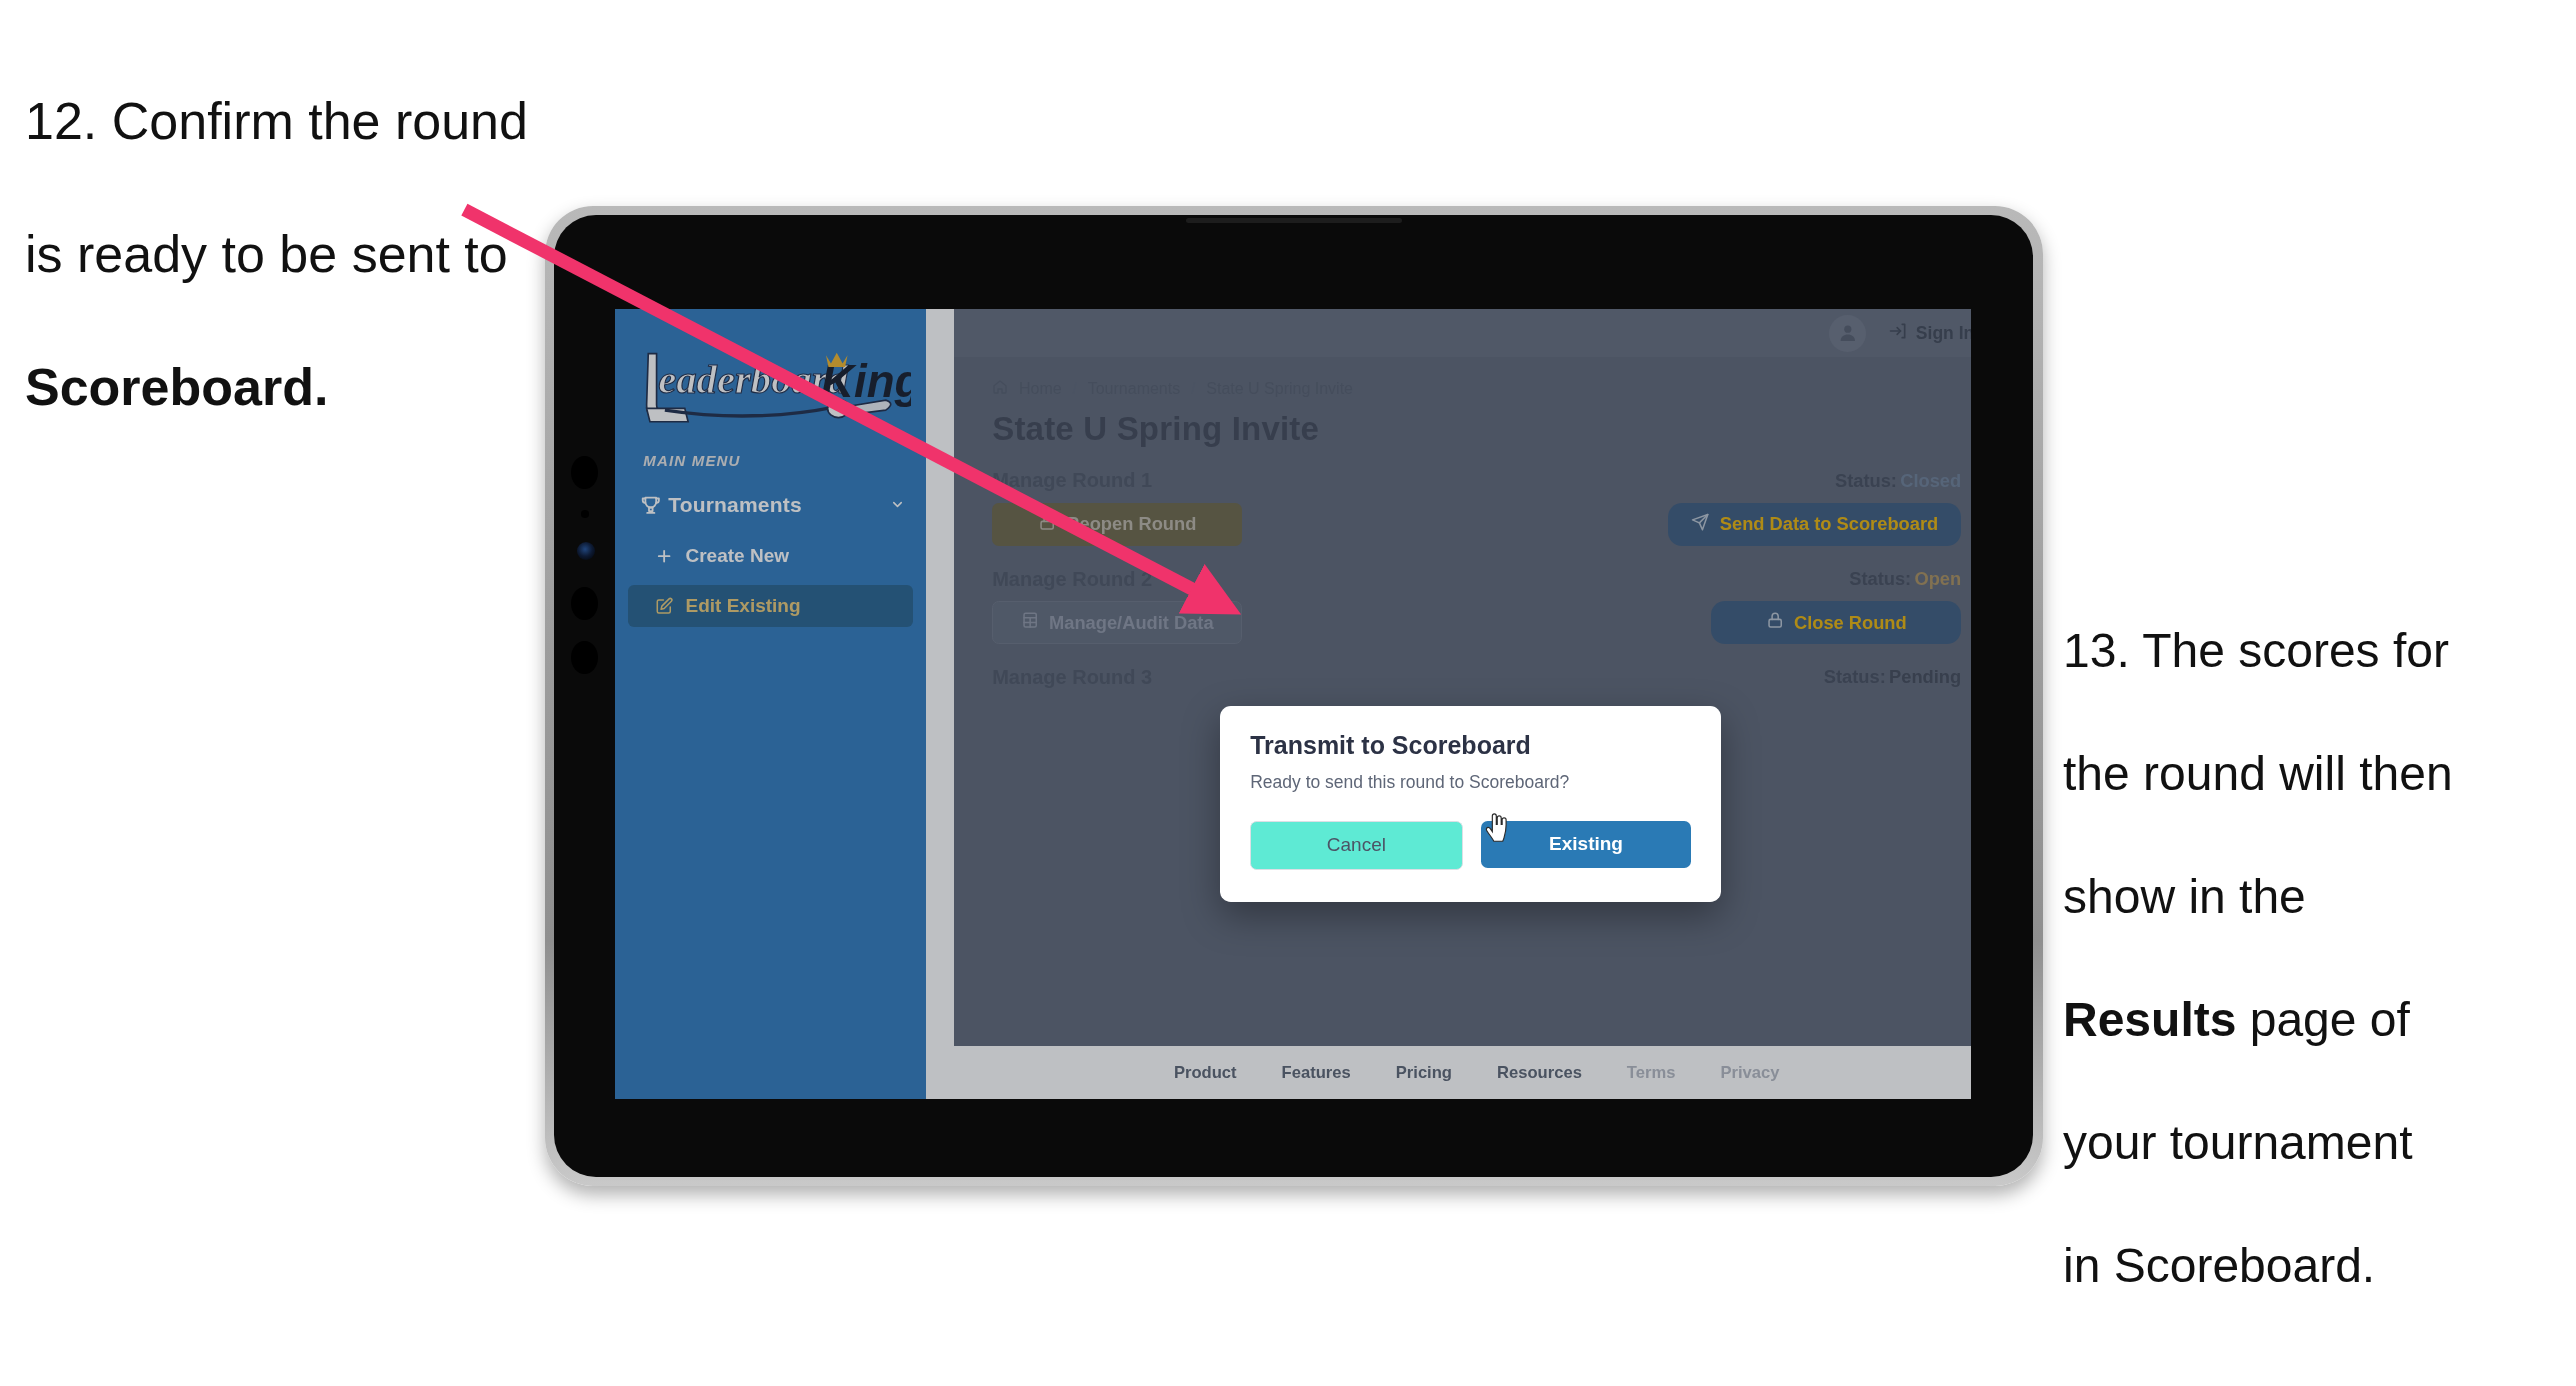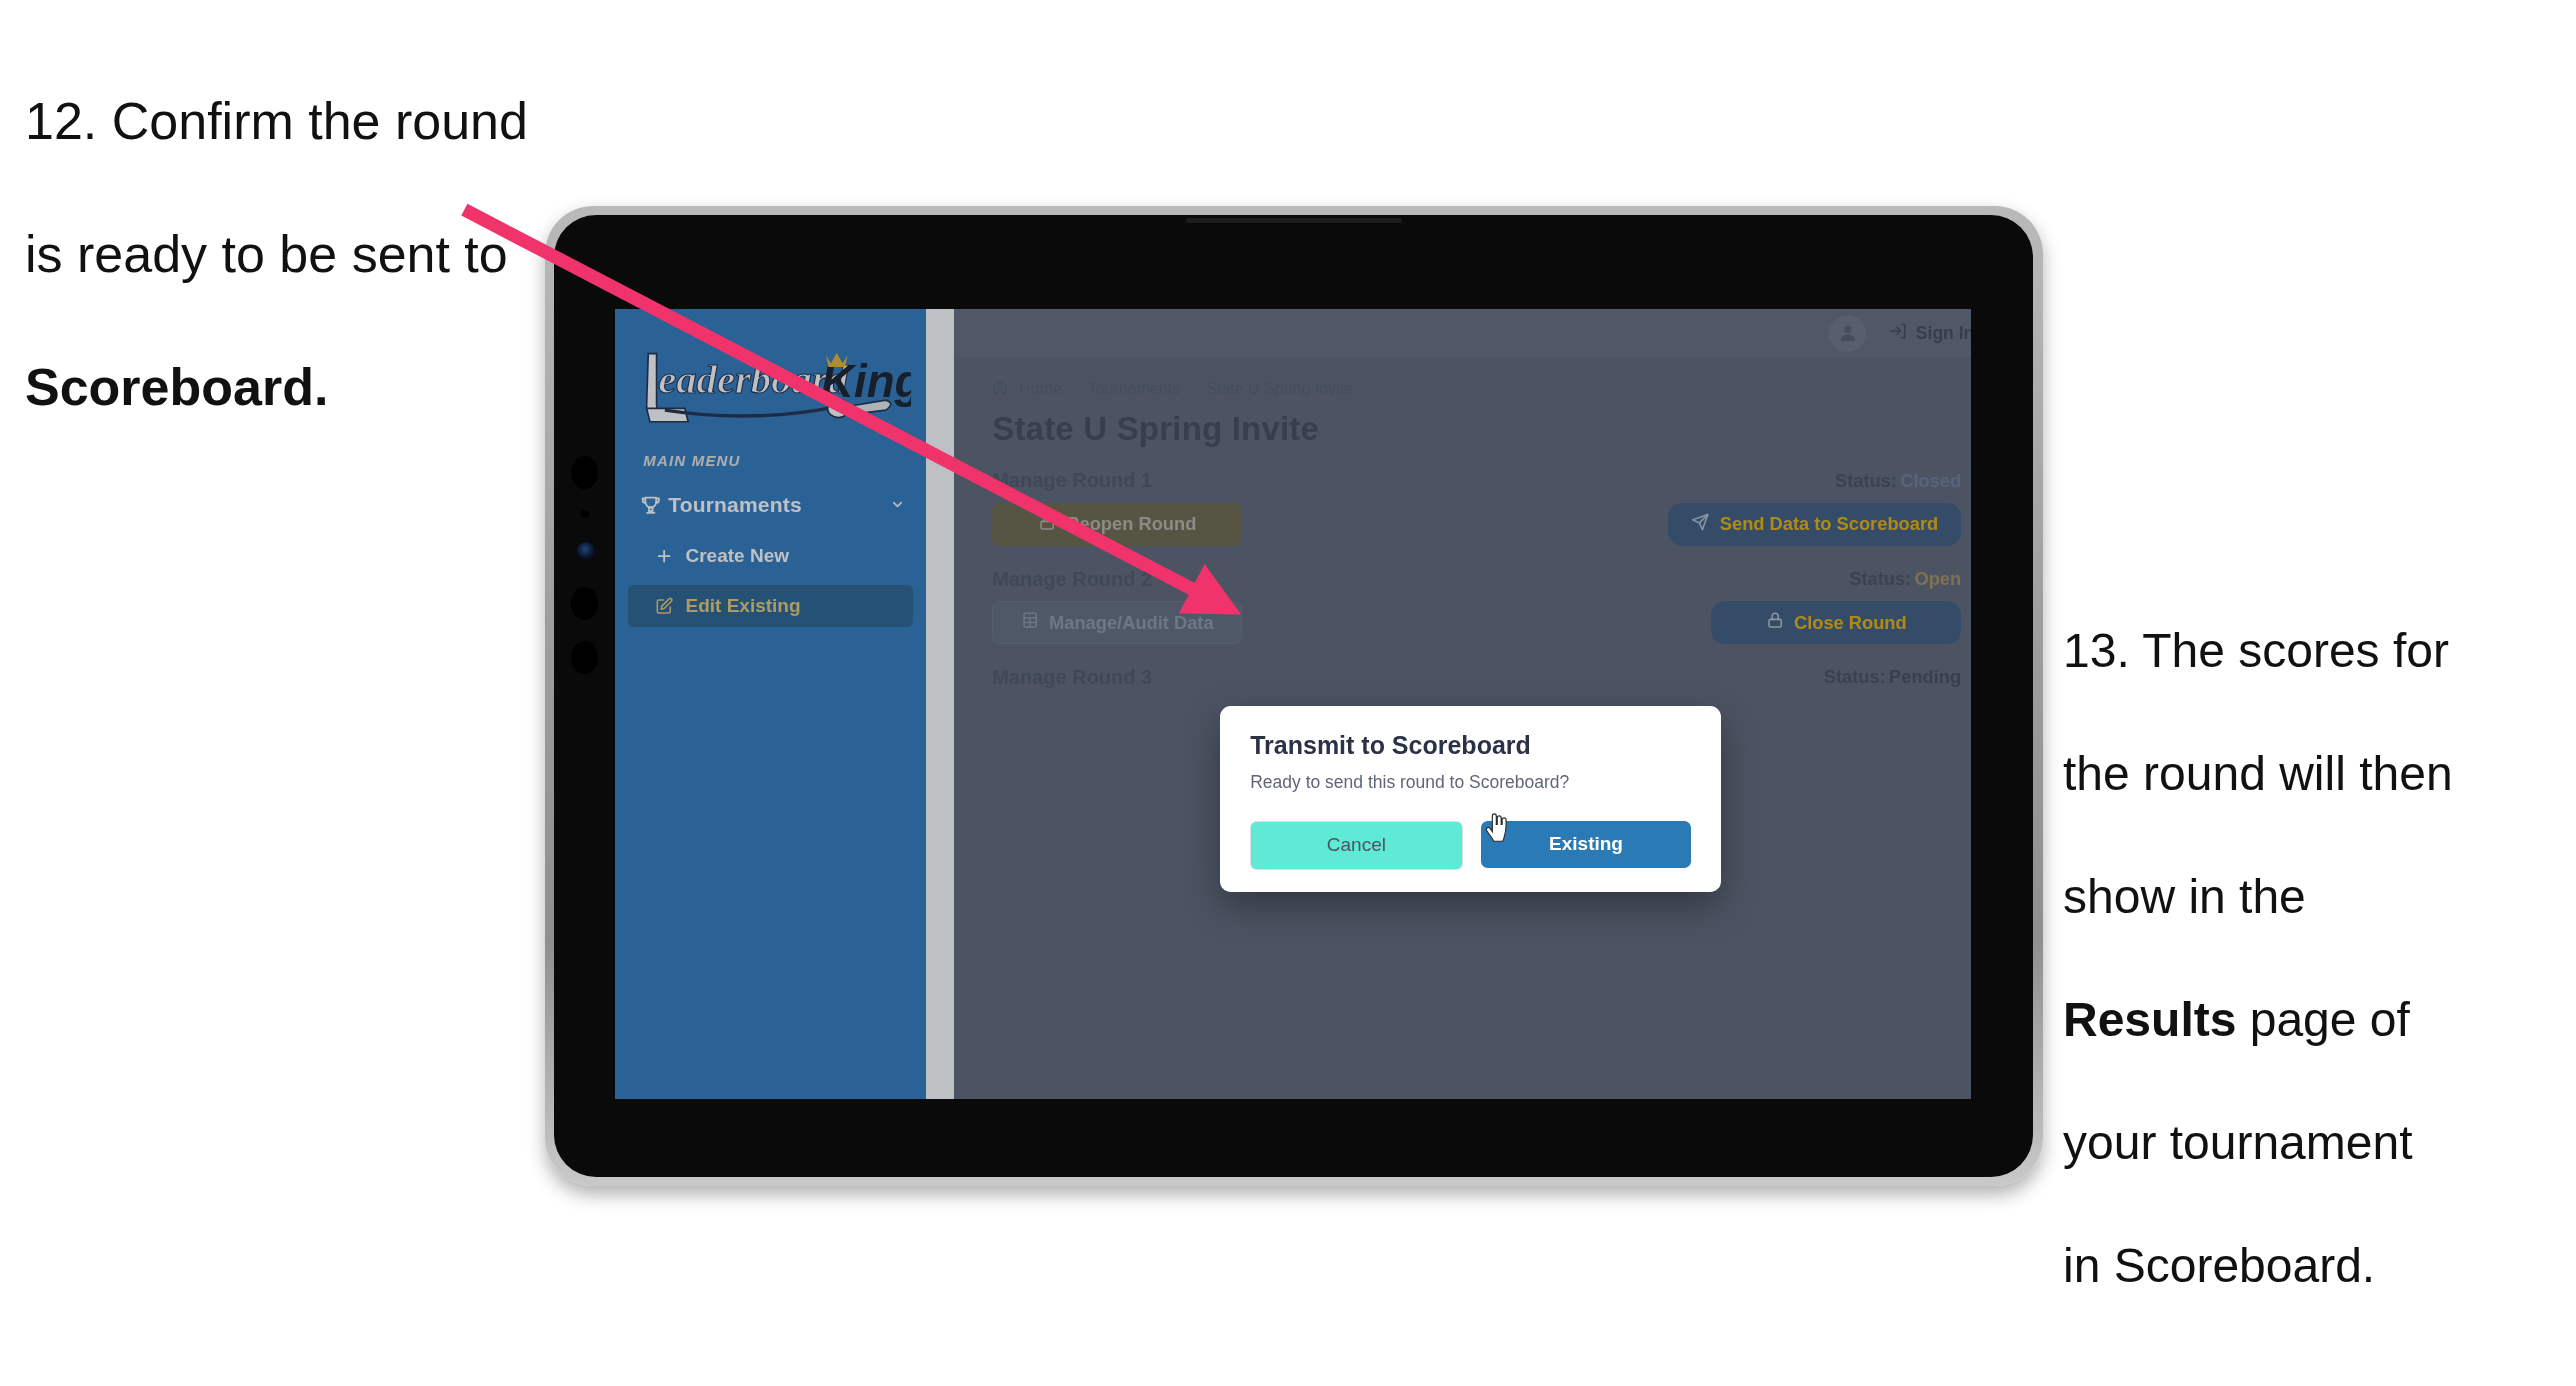--- a/index.html
+++ b/index.html
@@ -223,21 +223,21 @@
     width: 1356px; height: 790px;
     background: rgba(40,45,56,0.30);
   }
   #modal-dialog {
     position: absolute;
     left: 605px; top: 397px;
     width: 501px;
     background: #ffffff;
     border-radius: 10.8px;
     box-shadow: 0 13.3px 37px rgba(0,0,0,0.34);
-    padding: 25px 30px 22px 30px;
+    padding: 25px 30px 32px 30px;
     box-sizing: border-box;
   }
   #modal-title { color: #2c3245; font-size: 25px; font-weight: 700; }
   #modal-message { margin-top: 11.6px; color: #5e6677; font-size: 17.5px; }
   #modal-actions { margin-top: 28px; display: flex; gap: 18.3px; }
   #modal-cancel-button {
     flex: 1; height: 47px;
     border: 0.8px solid #dcdfe5; border-radius: 6.7px;
     background: #5eead4; color: #4c5466;
     font-size: 19px; font-weight: 400;
@@ -443,20 +443,28 @@
           <div class="round-block">
             <div class="round-head">
               <div class="round-title">Manage Round 3</div>
               <div class="round-status">
                 <span>Status:</span><span class="status-value" id="status-value-2" style="color: rgb(63, 71, 87);">Pending</span>
               </div>
             </div>
           </div>
         </div>
 
+        <div id="site-footer">
+          <span class="footer-link">Product</span>
+          <span class="footer-link">Features</span>
+          <span class="footer-link">Pricing</span>
+          <span class="footer-link">Resources</span>
+          <span class="footer-link muted">Terms</span>
+          <span class="footer-link muted">Privacy</span>
+        </div>
       </div>
 
       <div id="modal-overlay"></div>
       <div id="modal-dialog">
         <div id="modal-title">Transmit to Scoreboard</div>
         <div id="modal-message">Ready to send this round to Scoreboard?</div>
         <div id="modal-actions">
           <div id="modal-cancel-button">Cancel</div>
           <div id="modal-confirm-button" style="background: rgb(42, 122, 181);">Existing</div>
         </div>

